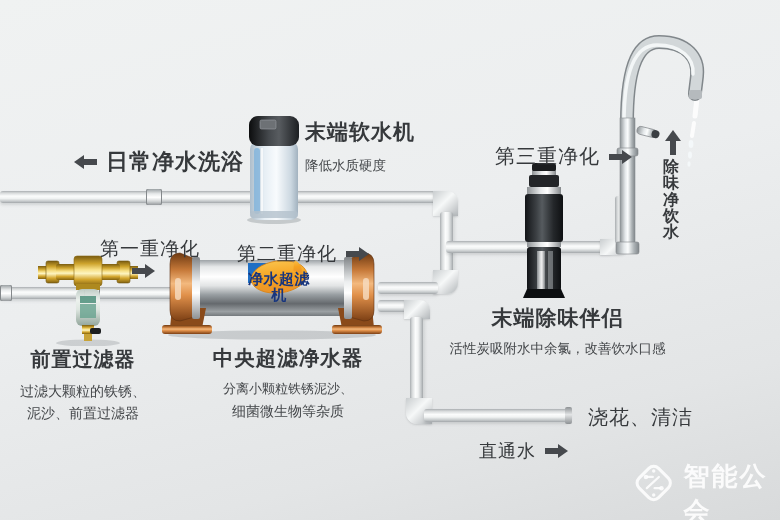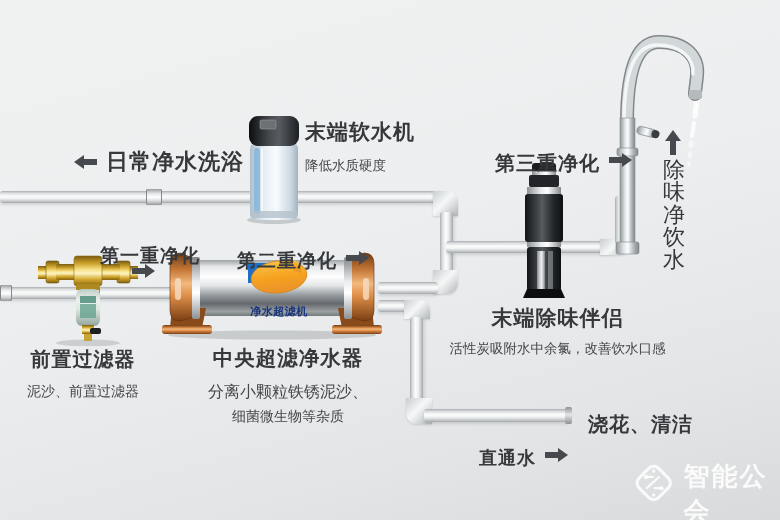--- a/index.html
+++ b/index.html
@@ -38,33 +38,32 @@
   .arr { display:inline-flex; align-items:center; }
   .arr .shaft { width:13px; height:6px; background:#46494d; }
   .arr .head-r { width:0; height:0; border-left:10px solid #46494d; border-top:7px solid transparent; border-bottom:7px solid transparent; }
   .arr .head-l { width:0; height:0; border-right:10px solid #46494d; border-top:7px solid transparent; border-bottom:7px solid transparent; }
   .arr-up { display:flex; flex-direction:column; align-items:center; }
   .arr-up .head-u { width:0; height:0; border-bottom:11px solid #46494d; border-left:8px solid transparent; border-right:8px solid transparent; }
   .arr-up .shaft-v { width:6px; height:14px; background:#46494d; }
   
   .txt { position:absolute; z-index:3; color:#36393c; }
   .h-big { font-size:22px; font-weight:bold; letter-spacing:1px; white-space:nowrap; }
-  .h-mid { font-size:19px; font-weight:bold; letter-spacing:1px; white-space:nowrap;margin-top:7px; }
+  .h-mid { font-size:19px; font-weight:normal; letter-spacing:1px; white-space:nowrap; }
   .desc { font-size:13.5px; line-height:1.6; color:#44474a; white-space:nowrap; }
   .flexrow { display:flex; align-items:center; gap:9px; }
   .center { text-align:center; }
-  #drink-vert { width:18px; font-size:22px; font-weight:normal; line-height:1.02; word-break:break-all; letter-spacing:0; }
+  #drink-vert { width:18px; font-size:16px; font-weight:bold; line-height:1.02; word-break:break-all; letter-spacing:0; }
   
   .dev { position:absolute; z-index:2; }
   
   #uf-label {
     position:absolute; z-index:3; left:247px; top:271px; width:64px; height:16px;
-    font-size:11px; font-weight:bold; color:#17357e; text-align:center; line-height:16px;
+    font-size:15px; font-weight:bold; color:#17357e; text-align:center; line-height:16px;
     letter-spacing:0.5px;
-    margin-top:32px;
   }
   
   #watermark { position:absolute; z-index:3; left:633px; top:459px; display:flex; align-items:flex-start; gap:9px; color:rgba(255,255,255,.88); }
   #wm-text .wm-name { font-size:26px; font-weight:bold; letter-spacing:2px; }
 </style>
 </head>
 <body>
 
 <div id="stage">
 
@@ -306,26 +305,27 @@
   <div class="txt flexrow" style="left:237px;top:241px;">
     <span class="h-mid">第二重净化</span>
     <span class="arr">
         <span class="shaft"></span>
         <span class="head-r"></span>
       </span>
   </div>
 
   <div class="txt center" style="left:8px;top:346px;width:150px;">
     <div class="h-big" style="font-size:20px;margin-bottom:7px;">前置过滤器</div>
+    <div class="desc" style="font-size:14px;">过滤大颗粒的铁锈、</div>
     <div class="desc" style="font-size:14px;">泥沙、前置过滤器</div>
   </div>
 
   <div class="txt center" style="left:203px;top:344px;width:170px;">
     <div class="h-big" style="font-size:20.5px;margin-bottom:7px;">中央超滤净水器</div>
-    <div class="desc" style="font-size:16px;">分离小颗粒铁锈泥沙、</div>
+    <div class="desc" style="font-size:13px;">分离小颗粒铁锈泥沙、</div>
     <div class="desc" style="font-size:14px;">细菌微生物等杂质</div>
   </div>
 
   <div class="txt center" style="left:440px;top:304px;width:235px;">
     <div class="h-big" style="font-size:21px;margin-bottom:6px;">末端除味伴侣</div>
     <div class="desc" style="font-size:13.5px;">活性炭吸附水中余氯，改善饮水口感</div>
   </div>
 
   <div class="txt h-mid" style="left:588px;top:404px;font-size:20px;">浇花、清洁</div>
 

